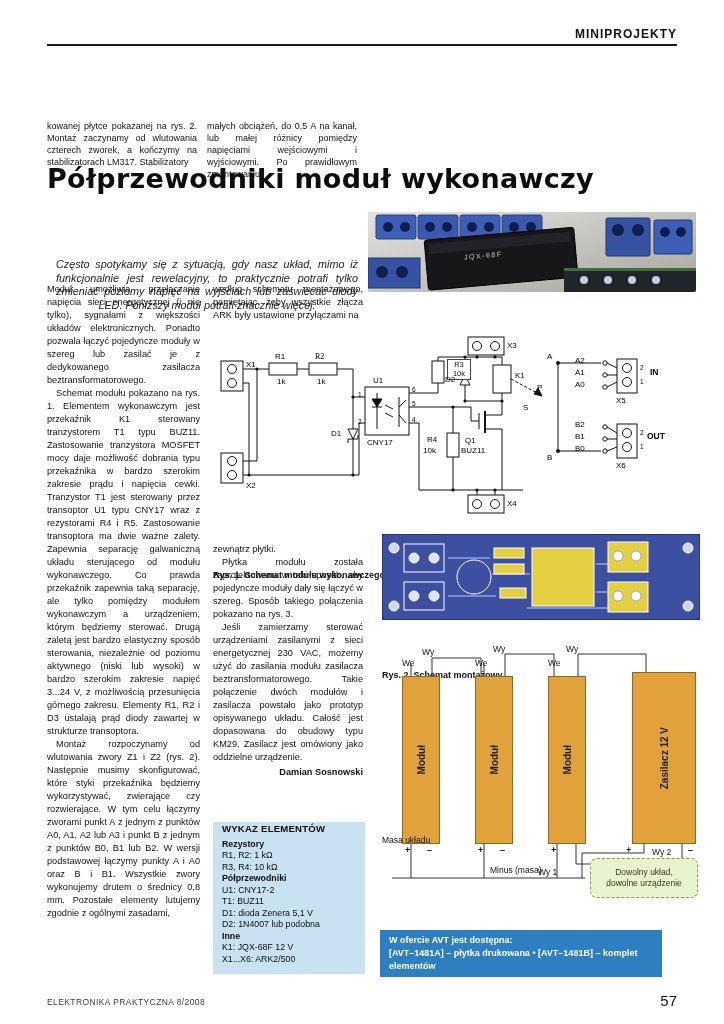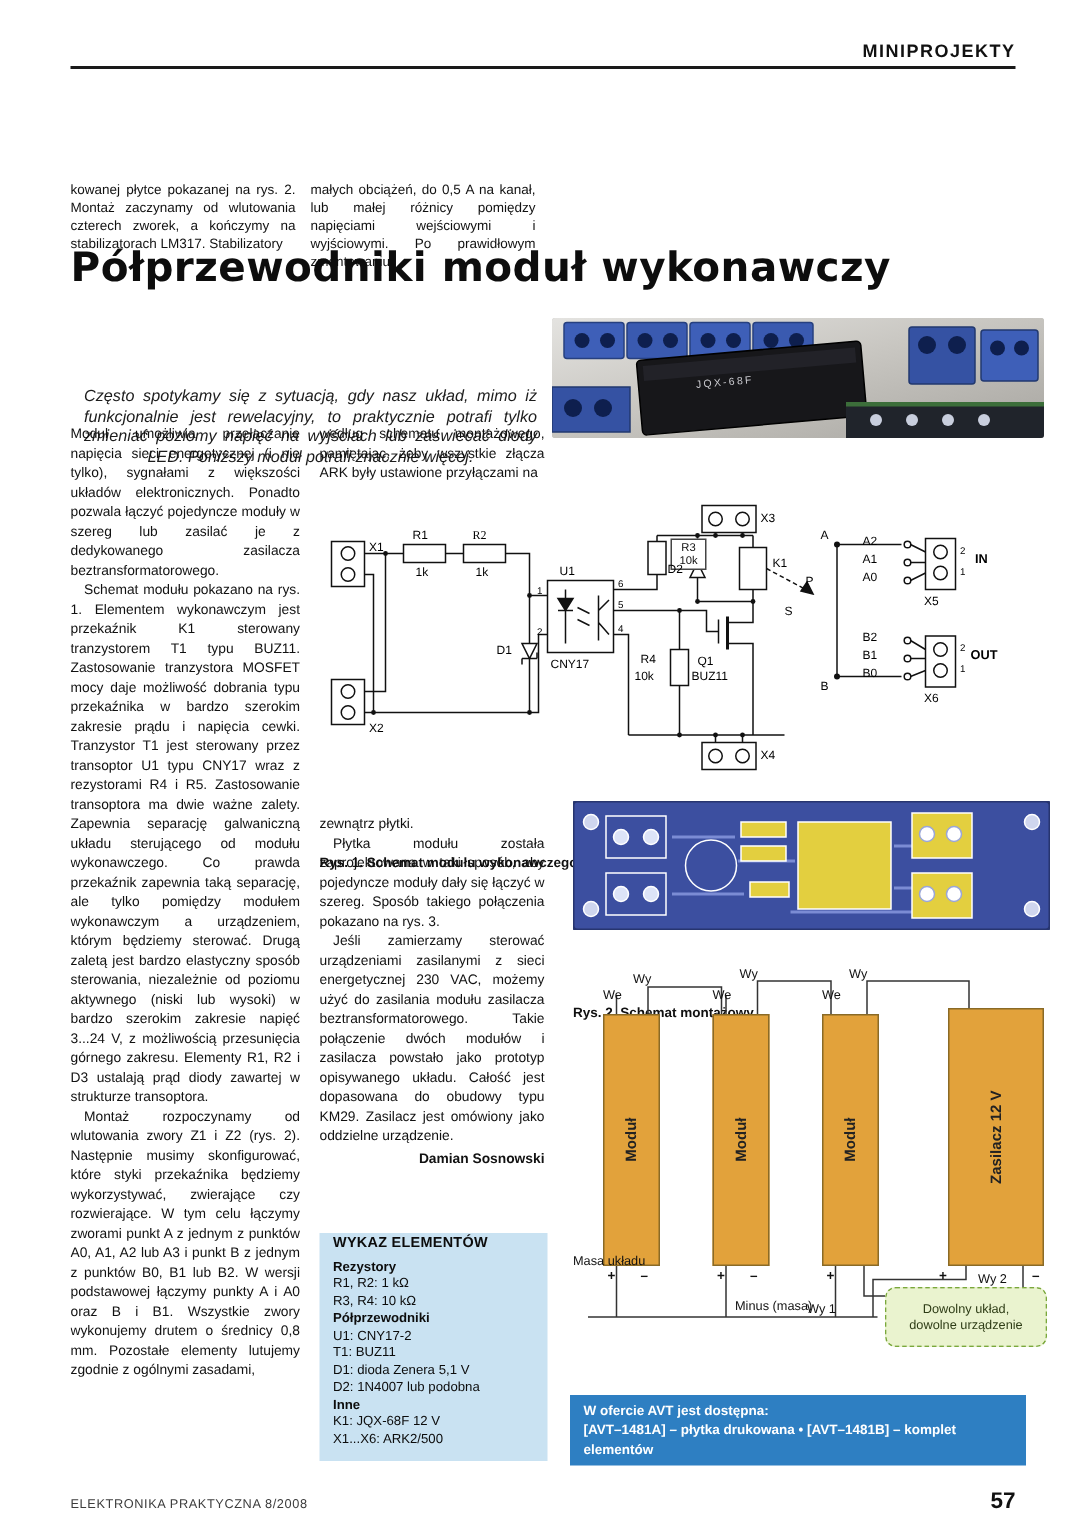--- a/index.html
+++ b/index.html
@@ -42,21 +42,21 @@
                  font-weight:700; font-size:10px; color:#222; white-space:nowrap; }
   .d3-label { position:absolute; font-size:8.5px; line-height:9px; white-space:nowrap; color:#111; }
   .sign { font-weight:700; font-size:9px; }
   .greenbox { background:#eaf3cf; border:1.5px dashed #7aa83c; border-radius:7px;
               display:flex; flex-direction:column; align-items:center; justify-content:center;
               font-size:8.5px; line-height:11px; color:#2e3c16; }
   
   .avt { background:#2e7fc2; color:#fff; padding:4px 9px; font-weight:700;
          font-size:9px; line-height:13px; }
   .footer-l { font-size:8.5px; color:#3c3c3c; letter-spacing:0.4px; }
-  .footer-p { font-size:15px; font-weight:700; color:#111; }
+  .footer-p { font-size:15px; font-weight:400; color:#111; }
 </style>
 </head>
 <body>
 
 <div class="page">
 
   <div class="abs hdr" style="left:47px;top:27px;width:630px;">MINIPROJEKTY</div>
   <div class="abs rule" style="left:47px;top:44px;width:630px;"></div>
 
   <div class="abs" style="left:47px;top:88px;width:630px;display:flex;gap:10px;margin-top:32px;">
@@ -416,21 +416,21 @@
     <div class="grp">Półprzewodniki</div>
     <div>U1: CNY17-2</div>
     <div>T1: BUZ11</div>
     <div>D1: dioda Zenera 5,1 V</div>
     <div>D2: 1N4007 lub podobna</div>
     <div class="grp">Inne</div>
     <div>K1: JQX-68F 12 V</div>
     <div>X1...X6: ARK2/500</div>
   </div>
 
-  <div class="abs avt" style="left:380px;top:930px;width:304px;">
+  <div class="abs avt" style="left:380px;top:930px;width:282px;">
     <div>W ofercie AVT jest dostępna:</div>
     <div>[AVT–1481A] – płytka drukowana  •  [AVT–1481B] – komplet elementów</div>
   </div>
 
   <div class="abs footer-l" style="left:47px;top:997px;">ELEKTRONIKA PRAKTYCZNA 8/2008</div>
   <div class="abs footer-p" style="left:47px;top:992px;width:630px;text-align:right;">57</div>
 
 </div>
 
 </body></html>

